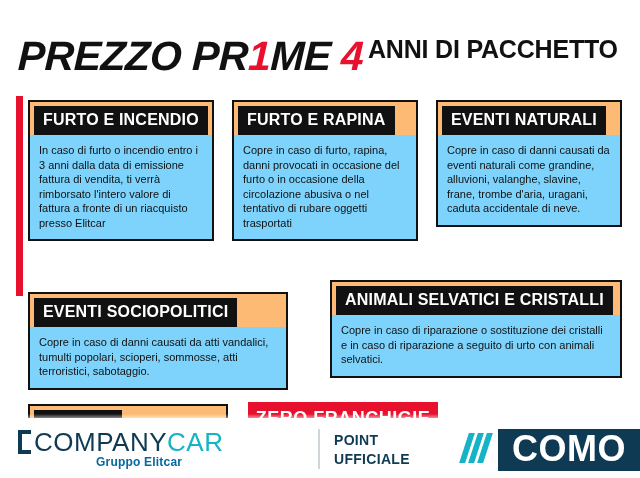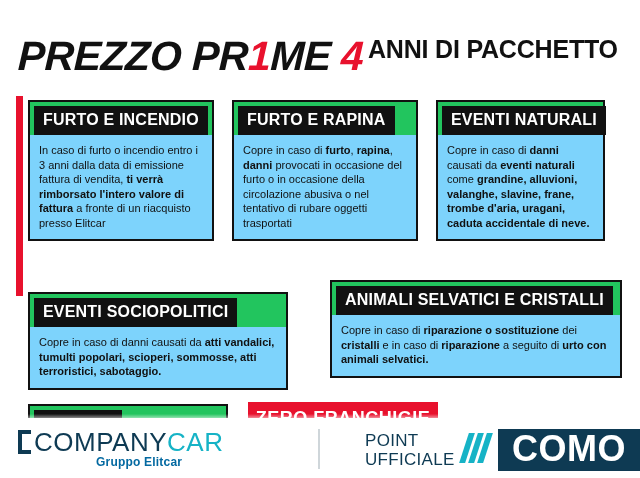--- a/index.html
+++ b/index.html
@@ -105,30 +105,30 @@
     border-top: none;
     padding: 8px 9px 9px 9px;
     font-size: 11px;
     line-height: 14.5px;
     color: #111111;
     background: #7dd3fc;
   }
   .card-title-wrap {
     border: 2px solid #111111;
     border-bottom: none;
-    background: #22c55e;
+    background: #fdba74;
     padding: 4px 4px 0 4px;
     display: block;
   }
-  .card-body b { font-weight: bold; }
+  .card-body b { font-weight: normal; }
 
   
   #card-furto-incendio { left: 28px; top: 100px; width: 186px; }
   #card-furto-rapina   { left: 232px; top: 100px; width: 186px; }
-  #card-eventi-naturali{ left: 436px; top: 100px; width: 169px; }
+  #card-eventi-naturali{ left: 436px; top: 100px; width: 186px; }
   #card-sociopolitici  { left: 28px; top: 292px; width: 260px; border-radius: 31px; }
   #card-animali        { left: 330px; top: 280px; width: 292px; border-radius: 6px; }
   #card-bottom-left    { left: 28px; top: 404px; width: 200px; }
 
   
   .ribbon {
     position: absolute;
     left: 248px;
     top: 402px;
     width: 190px;
@@ -208,26 +208,25 @@
     left: 318px;
     top: 10px;
     width: 2px;
     height: 40px;
     background: #cfd6da;
   }
   .point-ufficiale {
     position: absolute;
     left: 334px;
     top: 12px;
-    font-weight: normal;
-    font-size: 17px;
+    font-weight: bold;
+    font-size: 14px;
     line-height: 19px;
     color: #0e3a53;
     letter-spacing: 0.3px;
-    margin-left: 31px;
   }
   .slashes {
     position: absolute;
     left: 464px;
     top: 14px;
     display: flex;
   }
   .slash {
     width: 6px;
     height: 30px;

